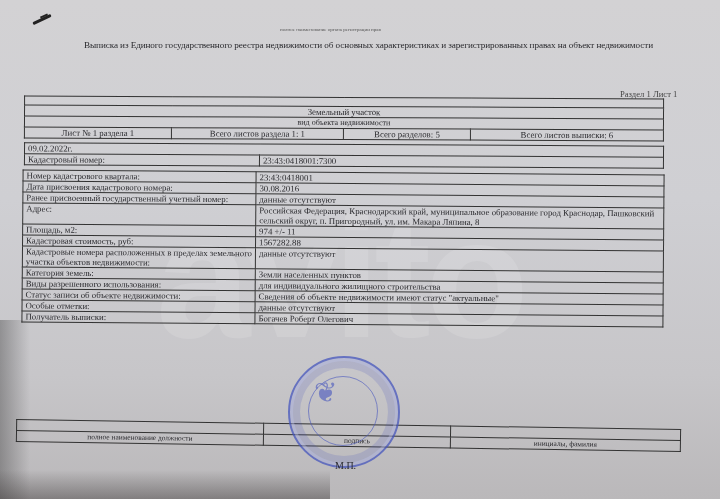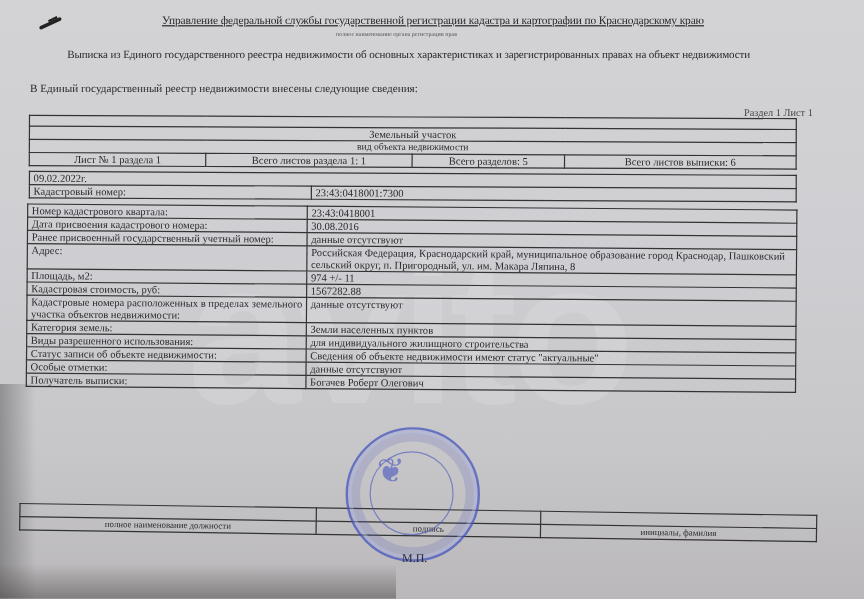--- a/index.html
+++ b/index.html
@@ -5,21 +5,21 @@
   html,body{margin:0;padding:0;}
   body{width:720px;height:499px;overflow:hidden;background:#bdbbbc;font-family:"Liberation Serif","DejaVu Serif",serif;color:#2a2a2e;position:relative;}
   .paper{position:absolute;left:0;top:0;width:720px;height:499px;background:linear-gradient(180deg,#d3d2d4 0%,#cfcfd3 40%,#c7c6c9 75%,#bab8ba 100%);}
   .shadow-bottom{position:absolute;left:0;top:470px;width:330px;height:29px;background:linear-gradient(180deg,rgba(60,55,55,0) 0%,rgba(60,55,55,.45) 100%);}
   .shadow-left{position:absolute;left:0;top:320px;width:30px;height:179px;background:linear-gradient(90deg,rgba(40,40,40,.35),rgba(40,40,40,0));}
   .scribble{position:absolute;left:32px;top:18px;width:20px;height:3px;background:#222;transform:rotate(-25deg);border-radius:2px;}
   .scribble2{position:absolute;left:40px;top:15px;width:8px;height:2px;background:#222;transform:rotate(-25deg);}
   .t{position:absolute;white-space:nowrap;}
   .hdr-org{left:135px;top:13px;font-size:9.5px;text-decoration:underline;letter-spacing:-.1px;}
   .hdr-sub{left:280px;top:27px;font-size:5px;color:#555;}
-  .hdr-title{left:56px;top:40px;font-size:9.2px;letter-spacing:-.1px;}
+  .hdr-title{left:84px;top:40px;font-size:9.2px;letter-spacing:-.1px;}
   .hdr-sect{left:225px;top:58px;font-size:9.3px;}
   .hdr-intro{left:25px;top:70px;font-size:9.3px;}
   .razdel{left:620px;top:89px;font-size:8.6px;color:#444;}
   table{border-collapse:collapse;position:absolute;}
   td{border:1.3px solid #333;padding:0 3px;font-size:8.8px;line-height:10px;vertical-align:top;}
   .tbl1{left:24px;top:97px;width:640px;transform:rotate(.25deg);}
   .tbl1 td{height:9px;}
   .tbl1 .c{text-align:center;}
   .tbl2{left:24px;top:144px;width:640px;transform:rotate(.3deg);}
   .tbl3{left:22px;top:172px;width:642px;transform:rotate(.45deg);}
@@ -35,24 +35,22 @@
 </style>
 </head>
 <body>
 
 <div class="paper">
   <div class="scribble"></div>
   <div class="scribble2"></div>
 
   <div class="watermark">avito</div>
 
-  <div class="t hdr-org">Управление федеральной службы государственной регистрации кадастра и картографии по Краснодарскому краю</div>
   <div class="t hdr-sub">полное наименование органа регистрации прав</div>
   <div class="t hdr-title">Выписка из Единого государственного реестра недвижимости об основных характеристиках и зарегистрированных правах на объект недвижимости</div>
-  <div class="t hdr-intro">В Единый государственный реестр недвижимости внесены следующие сведения:</div>
   <div class="t razdel">Раздел 1 Лист 1</div>
 
   <table class="tbl1">
     <tbody>
         <tr>
           <td colspan="4" style="height:8px"></td>
         </tr>
     <tr>
           <td colspan="4" class="c">Земельный участок</td>
         </tr>

